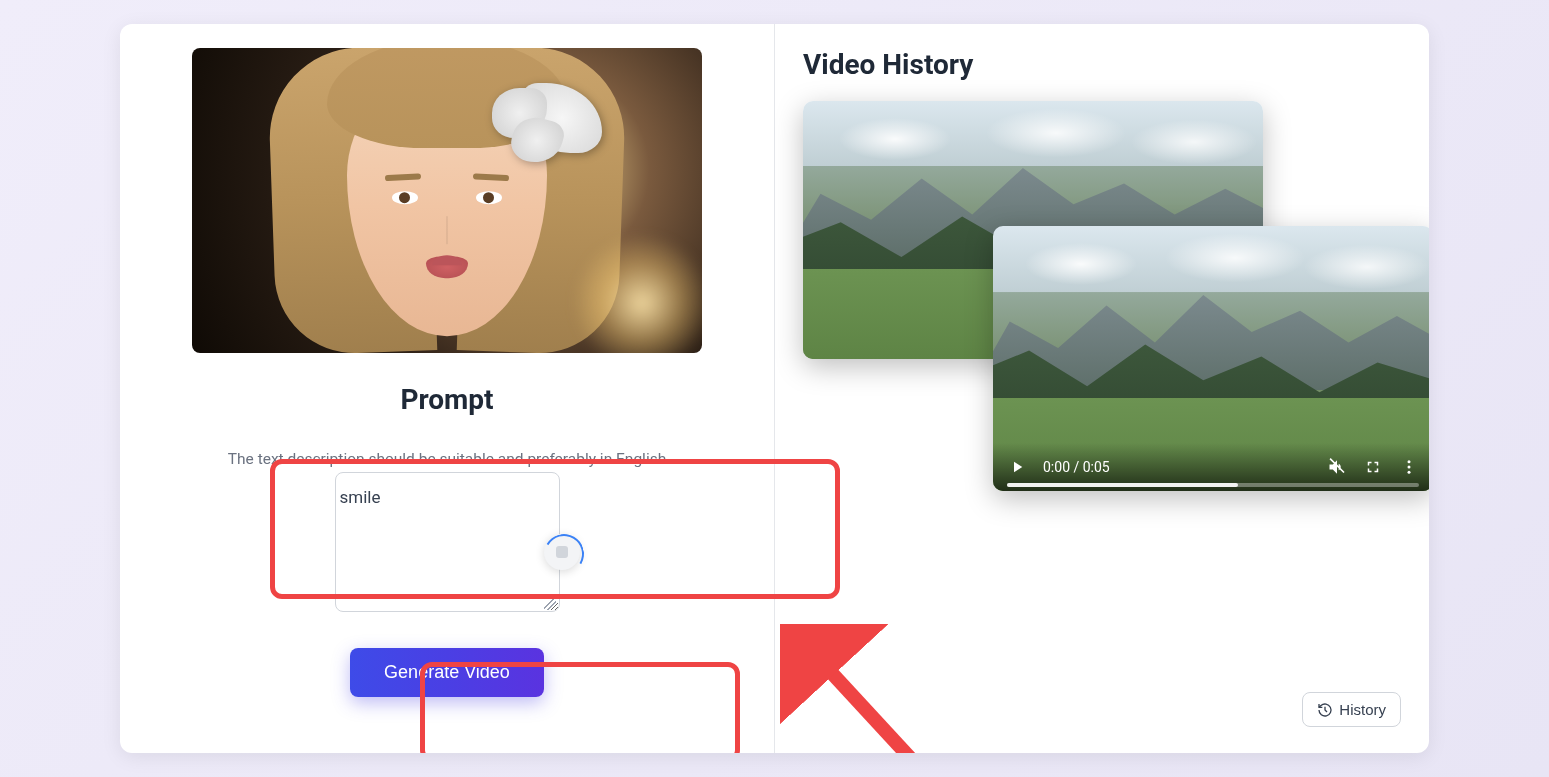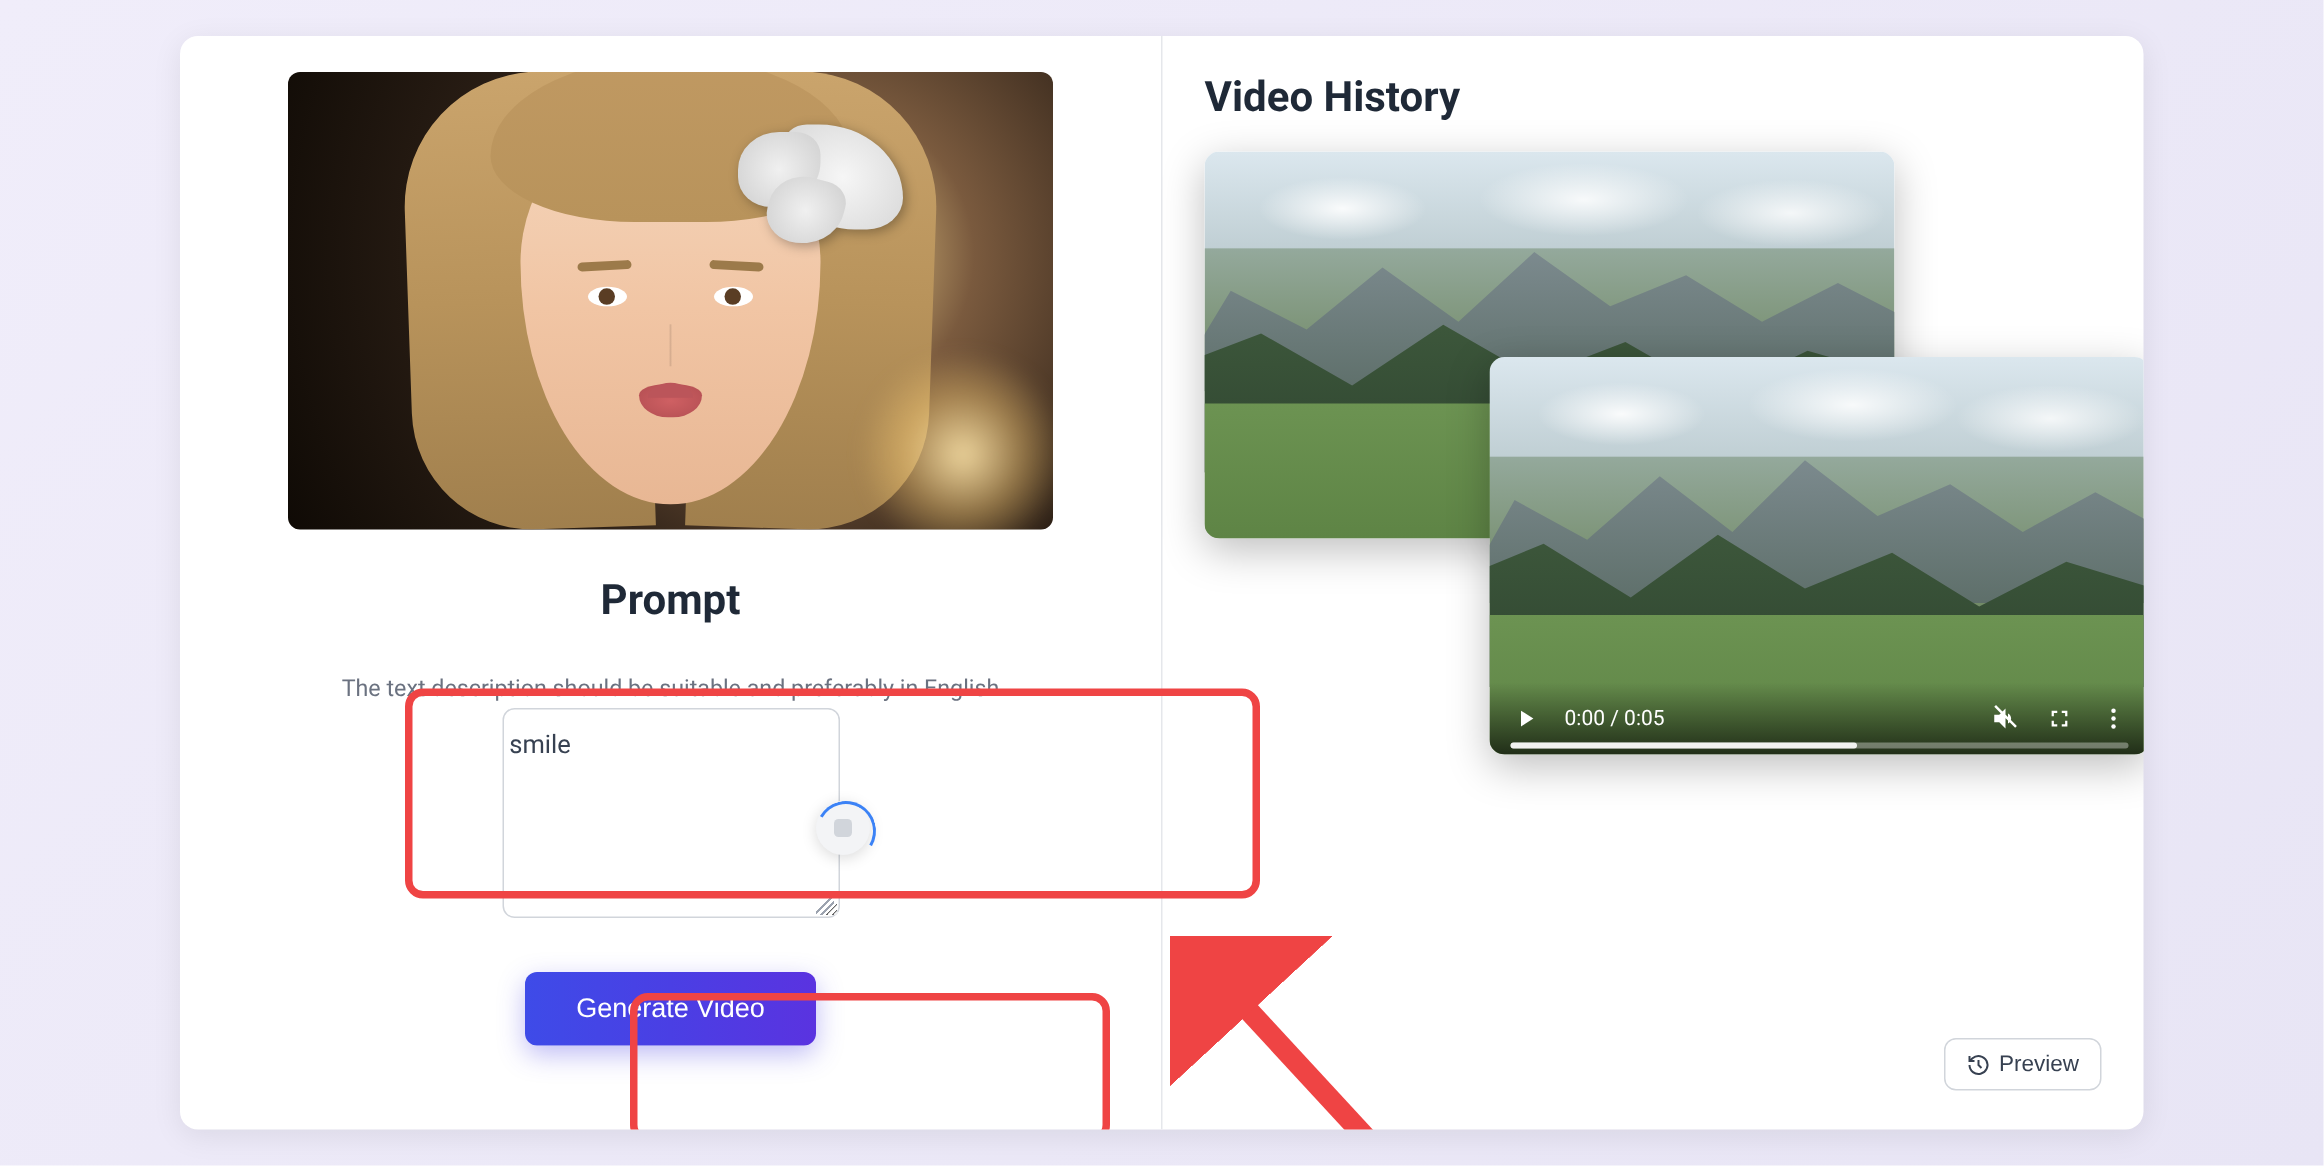--- a/index.html
+++ b/index.html
@@ -225,21 +225,21 @@
     .preview-back, .preview-front {
       position: absolute;
       border-radius: 10px;
       overflow: hidden;
       box-shadow: 0 8px 28px rgba(0,0,0,.25);
     }
     .preview-back {
       left: 0; top: 0; width: 460px; height: 258px;
     }
     .preview-front {
-      left: 190px; top: 137px; width: 440px; height: 265px;
+      left: 190px; top: 125px; width: 440px; height: 265px;
     }
     .landscape {
       width: 100%; height: 100%;
       position: relative;
       background: linear-gradient(180deg, #dbe7ee 0%, #c0cfd4 25%, #94a99c 25.1%, #748c6a 55%, #6a8857 100%);
       overflow: hidden;
     }
     .clouds {
       position: absolute; top: 8px; left: 0; right: 0; height: 60px;
       background:
@@ -392,21 +392,21 @@
         </div>
       </div>
     </div>
 
     <button class="history-btn">
       <svg viewBox="0 0 24 24" width="16" height="16" fill="none" stroke="#374151" stroke-width="2">
         <path d="M3 12a9 9 0 1 0 3-6.7L3 8"></path>
           <path d="M3 3v5h5"></path>
           <path d="M12 7v5l3 3"></path>
       </svg>
-      <span>Preview</span>
+      <span>History</span>
     </button>
   </div>
 
   <svg class="annotation-arrow" viewBox="0 0 160 160">
     <defs>
       <marker id="ah" markerWidth="14" markerHeight="14" refX="3" refY="7" orient="auto">
         <path d="M0,0 L14,7 L0,14 Z" fill="#ef4444"></path>
       </marker>
     </defs>
     <line x1="145" y1="150" x2="25" y2="20" stroke="#ef4444" stroke-width="14" marker-end="url(#ah)"></line>

